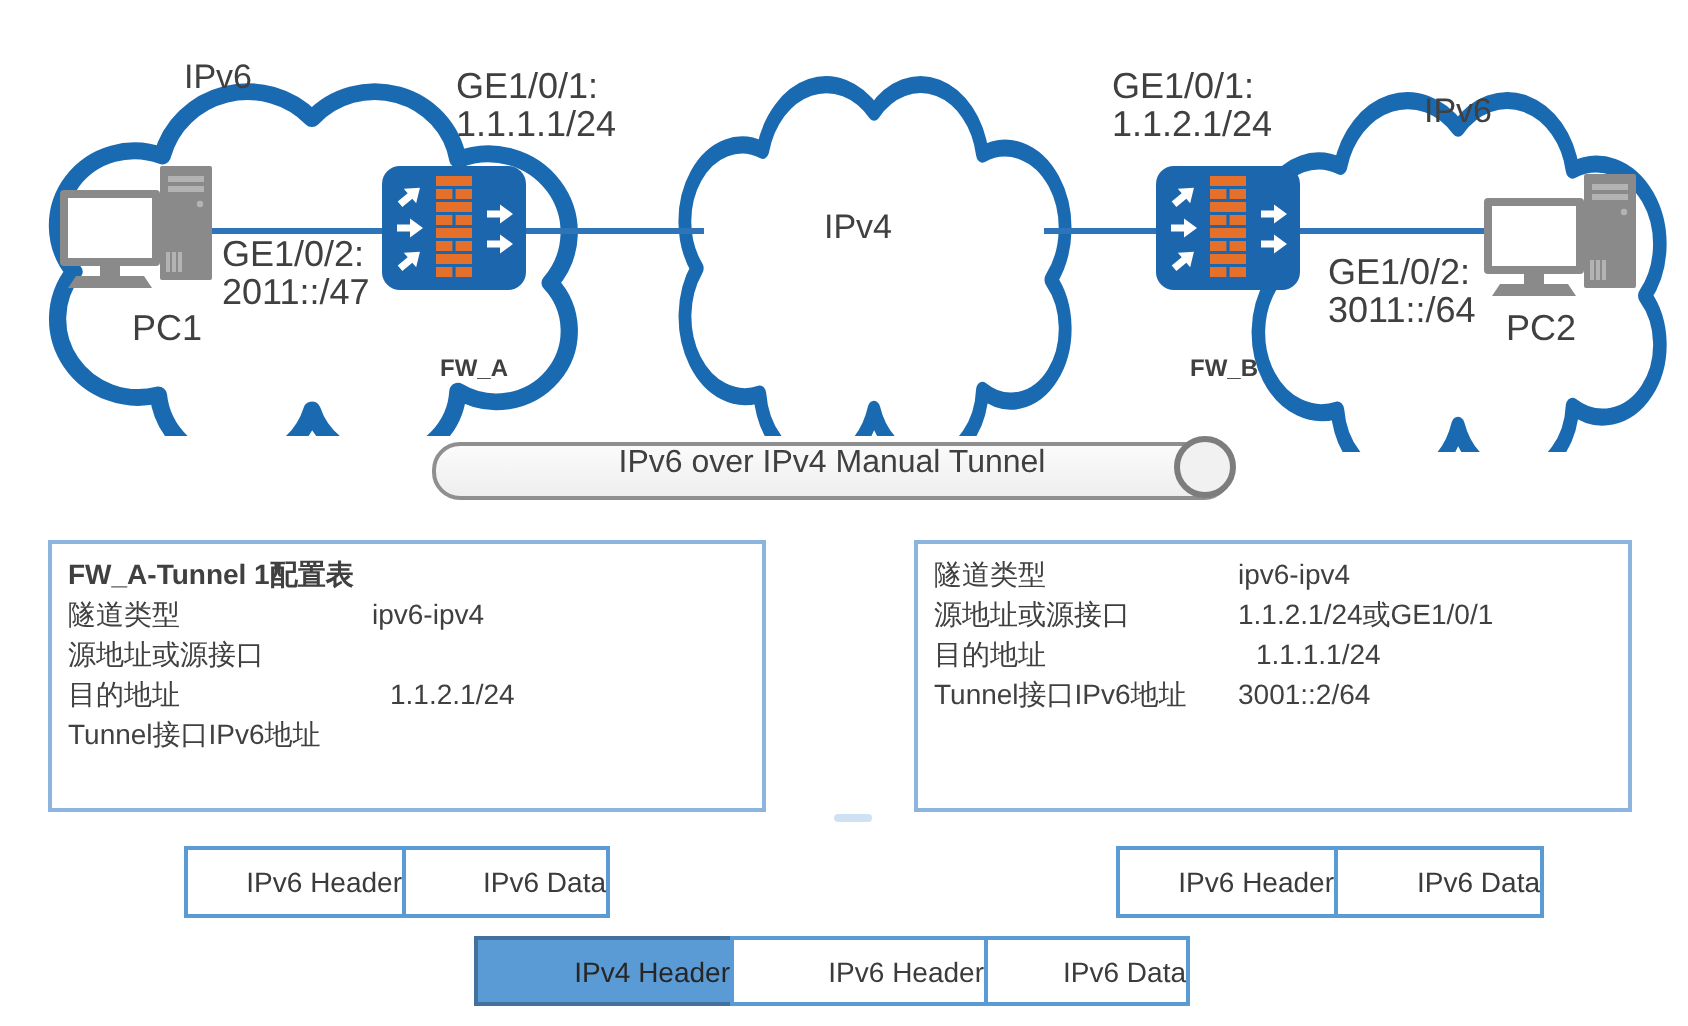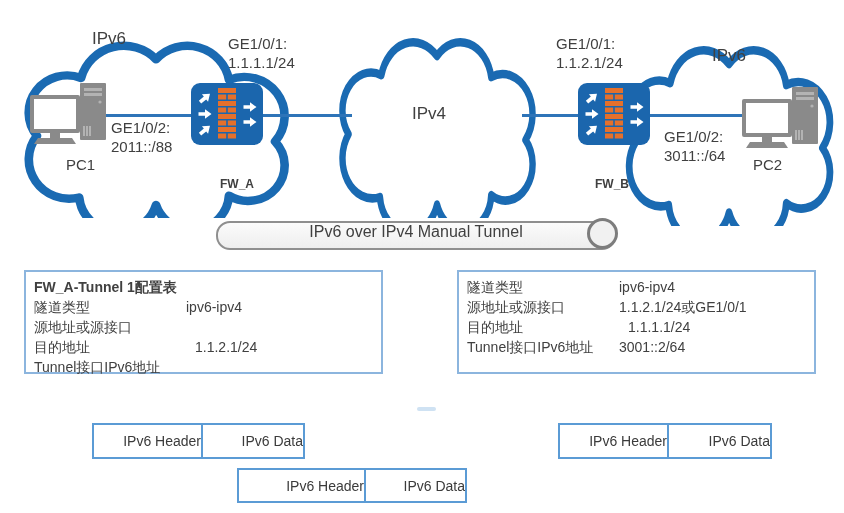--- a/index.html
+++ b/index.html
@@ -7,35 +7,35 @@
   .stage{position:relative;width:844px;height:513px;background:#fff;overflow:hidden;}
   svg{display:block;}
 
   
   .link{position:absolute;height:3px;background:#2e74b8;z-index:2;}
 
   .cloud-svg{position:absolute;z-index:1;}
 
   .icon{position:absolute;z-index:3;}
 
-  .lbl{position:absolute;z-index:4;font-size:15px;line-height:19px;color:#404040;white-space:nowrap;}
+  .lbl{position:absolute;z-index:4;font-size:18px;line-height:19px;color:#404040;white-space:nowrap;}
   .lbl.big{font-size:17px;}
   .lbl.bold{font-weight:bold;font-size:12px;}
 
   
   .tunnel-pill{position:absolute;left:216px;top:221px;width:396px;height:25px;
     border:2px solid #8f8f8f;border-radius:14px;
     background:linear-gradient(#fbfbfb,#eeeeee);z-index:4;
     display:flex;justify-content:center;
     font-size:16px;color:#404040;}
   .tunnel-end{position:absolute;left:587px;top:218px;width:25px;height:25px;
     border:3px solid #7d7d7d;border-radius:50%;background:#f1f1f1;z-index:5;}
 
   
-  .cfg{position:absolute;top:270px;width:359px;height:104px;border:2px solid #8cb5de;
+  .cfg{position:absolute;top:270px;width:359px;height:136px;border:2px solid #8cb5de;
     background:#fff;box-sizing:border-box;padding:5px 8px;z-index:4;font-size:14px;line-height:20px;}
   .cfg .title{font-weight:bold;}
   .cfg .row{display:flex;}
   .cfg .row .k{width:152px;flex:0 0 152px;}
   .cfg .row .v{flex:1;}
 
   
   .pkt-row{position:absolute;display:flex;z-index:4;}
   .pkt{box-sizing:border-box;border:2px solid #5b9bd5;background:#fff;
     display:flex;align-items:center;justify-content:flex-end;
@@ -155,21 +155,21 @@
   <div class="lbl big" style="left:92px;top:29px">IPv6</div>
   <div class="lbl big" style="left:412px;top:104px">IPv4</div>
   <div class="lbl big" style="left:712px;top:46px">IPv6</div>
 
   <div class="lbl" style="left:228px;top:34px">
     <span>GE1/0/1:</span><br>
     <span>1.1.1.1/24</span>
   </div>
   <div class="lbl" style="left:111px;top:118px">
     <span>GE1/0/2:</span><br>
-    <span>2011::/88</span>
+    <span>2011::/47</span>
   </div>
   <div class="lbl" style="left:556px;top:34px">
     <span>GE1/0/1:</span><br>
     <span>1.1.2.1/24</span>
   </div>
   <div class="lbl" style="left:664px;top:127px">
     <span>GE1/0/2:</span><br>
     <span>3011::/64</span>
   </div>
 
@@ -234,20 +234,23 @@
   <div class="pkt-row" style="left:558px;top:423px;height:36px">
     <div class="pkt" style="width:111px">
         <span>IPv6 Header</span>
       </div>
     <div class="pkt" style="width:105px">
         <span>IPv6 Data</span>
       </div>
   </div>
 
   <div class="pkt-row" style="left:237px;top:468px;height:35px">
+    <div class="pkt hl" style="width:130px">
+        <span>IPv4 Header</span>
+      </div>
     <div class="pkt" style="width:129px">
         <span>IPv6 Header</span>
       </div>
     <div class="pkt" style="width:103px">
         <span>IPv6 Data</span>
       </div>
   </div>
 
 </div>
 

